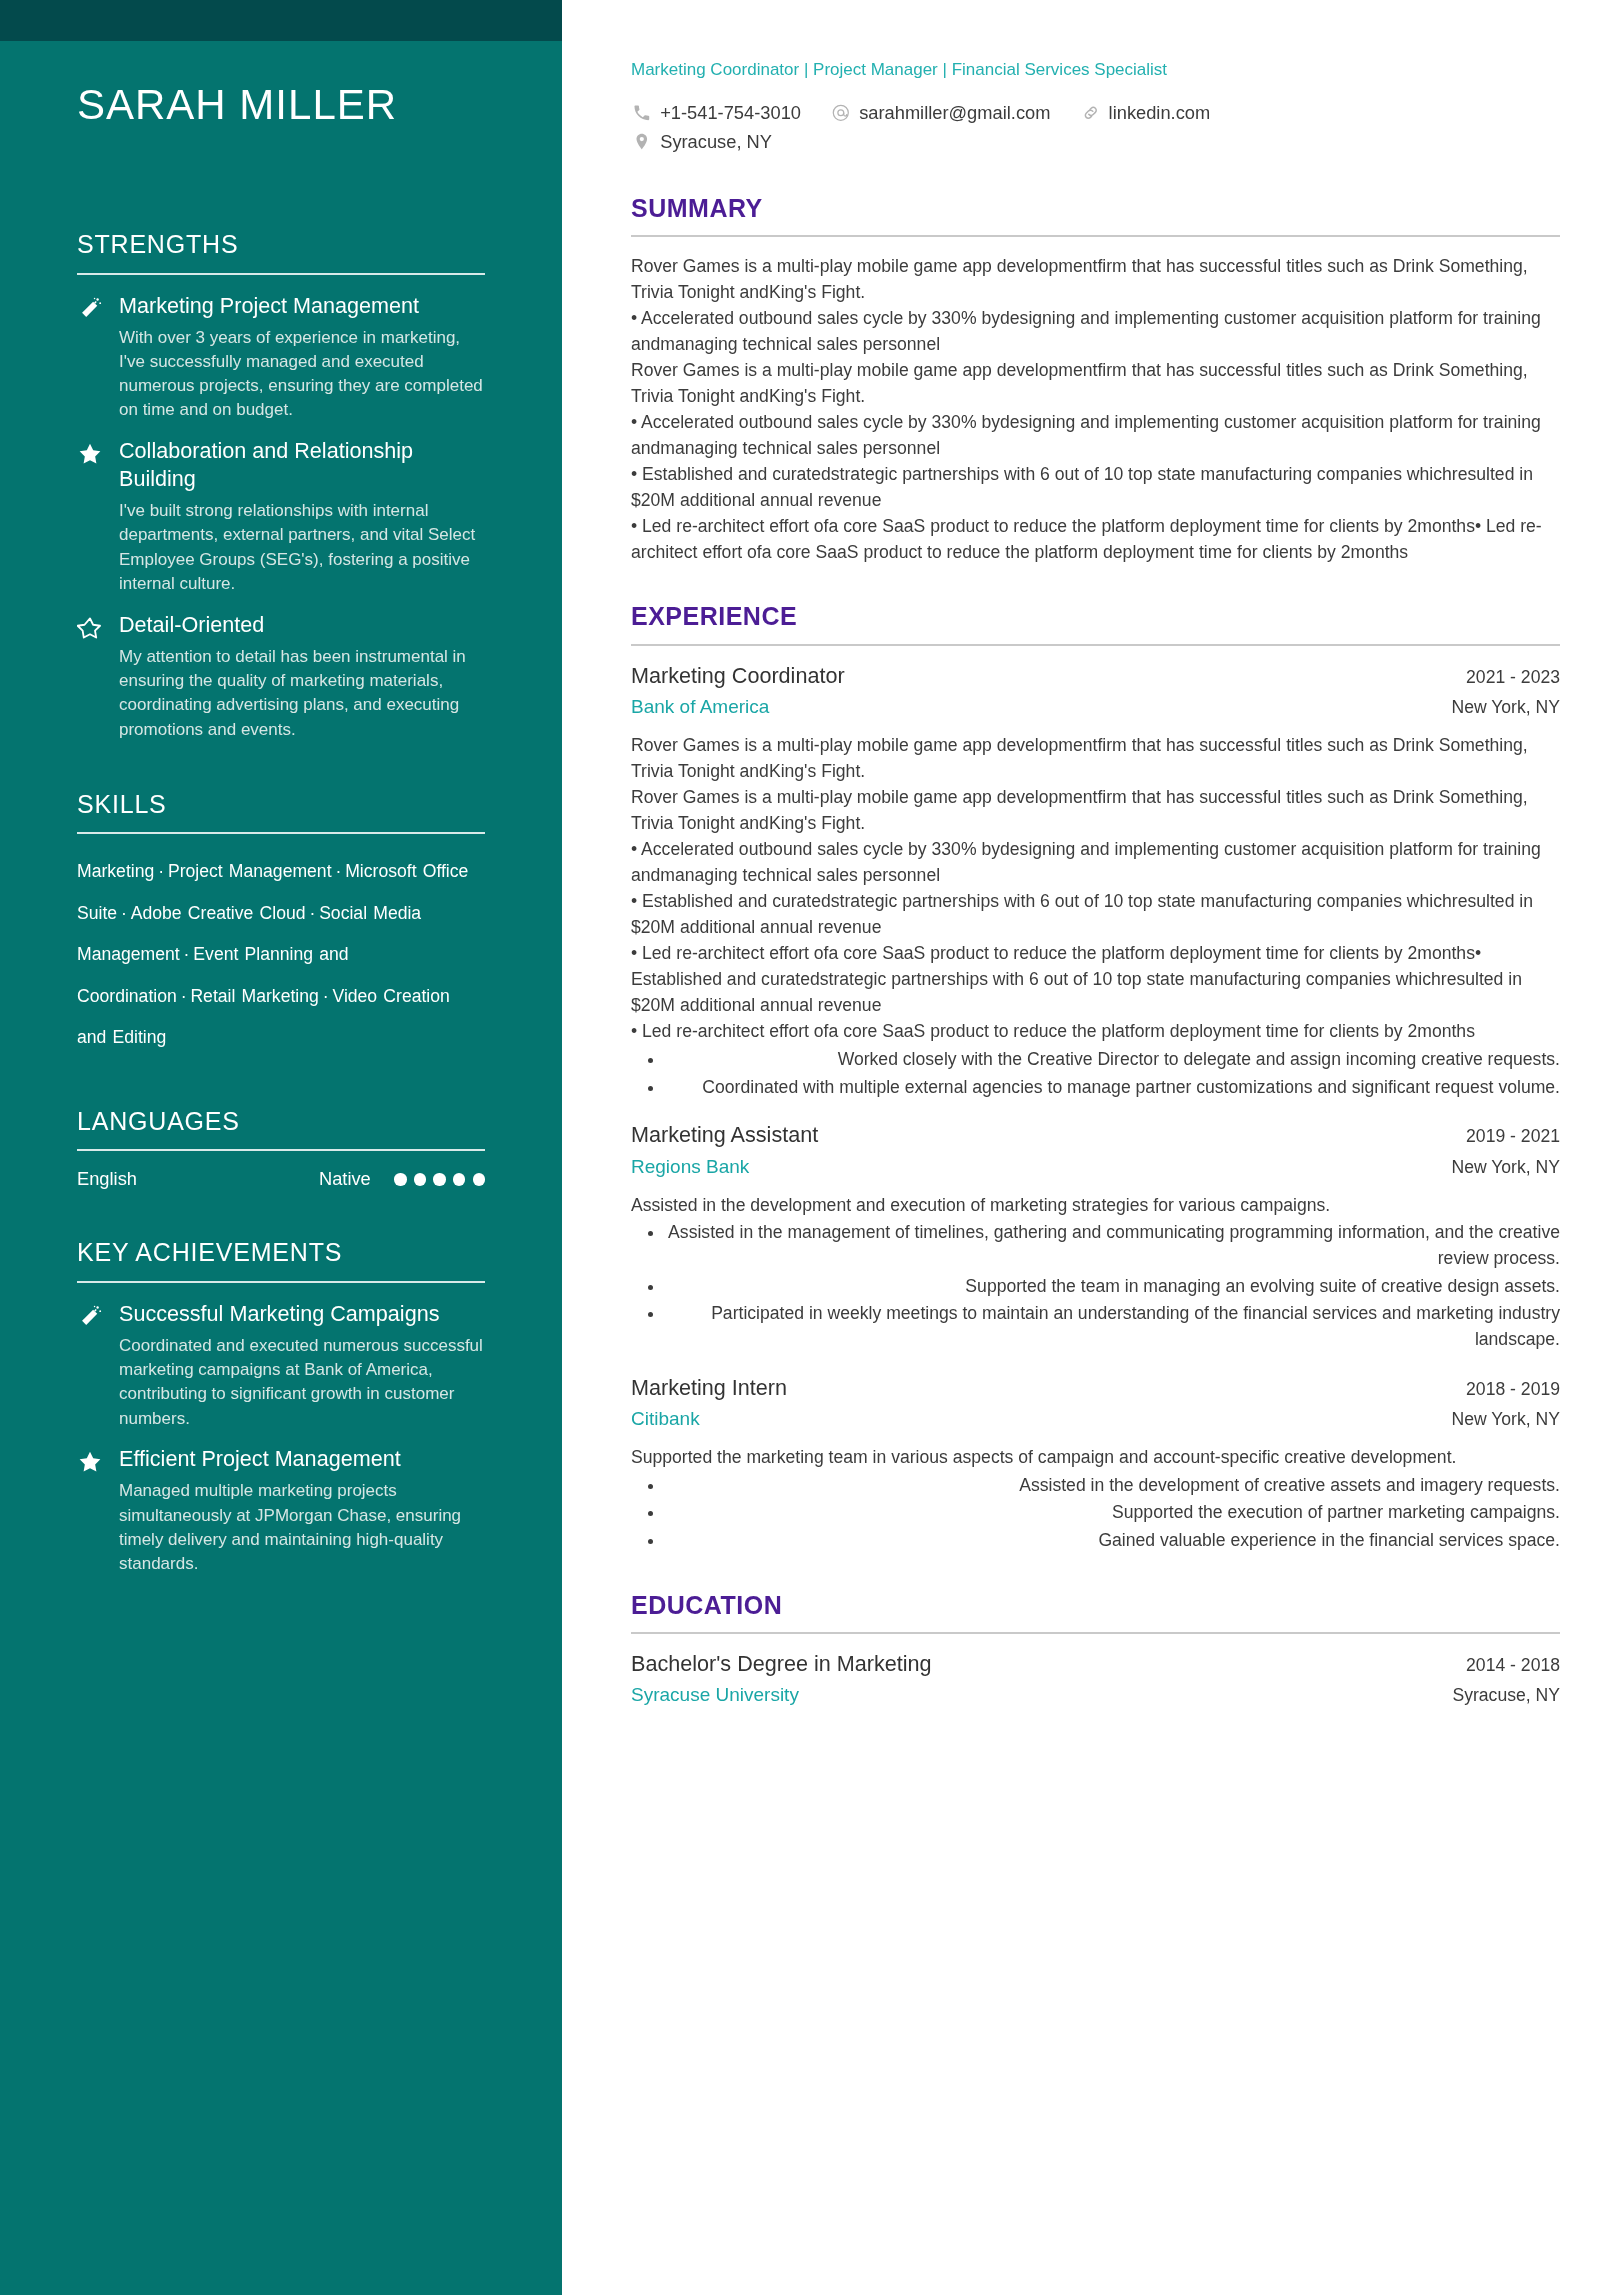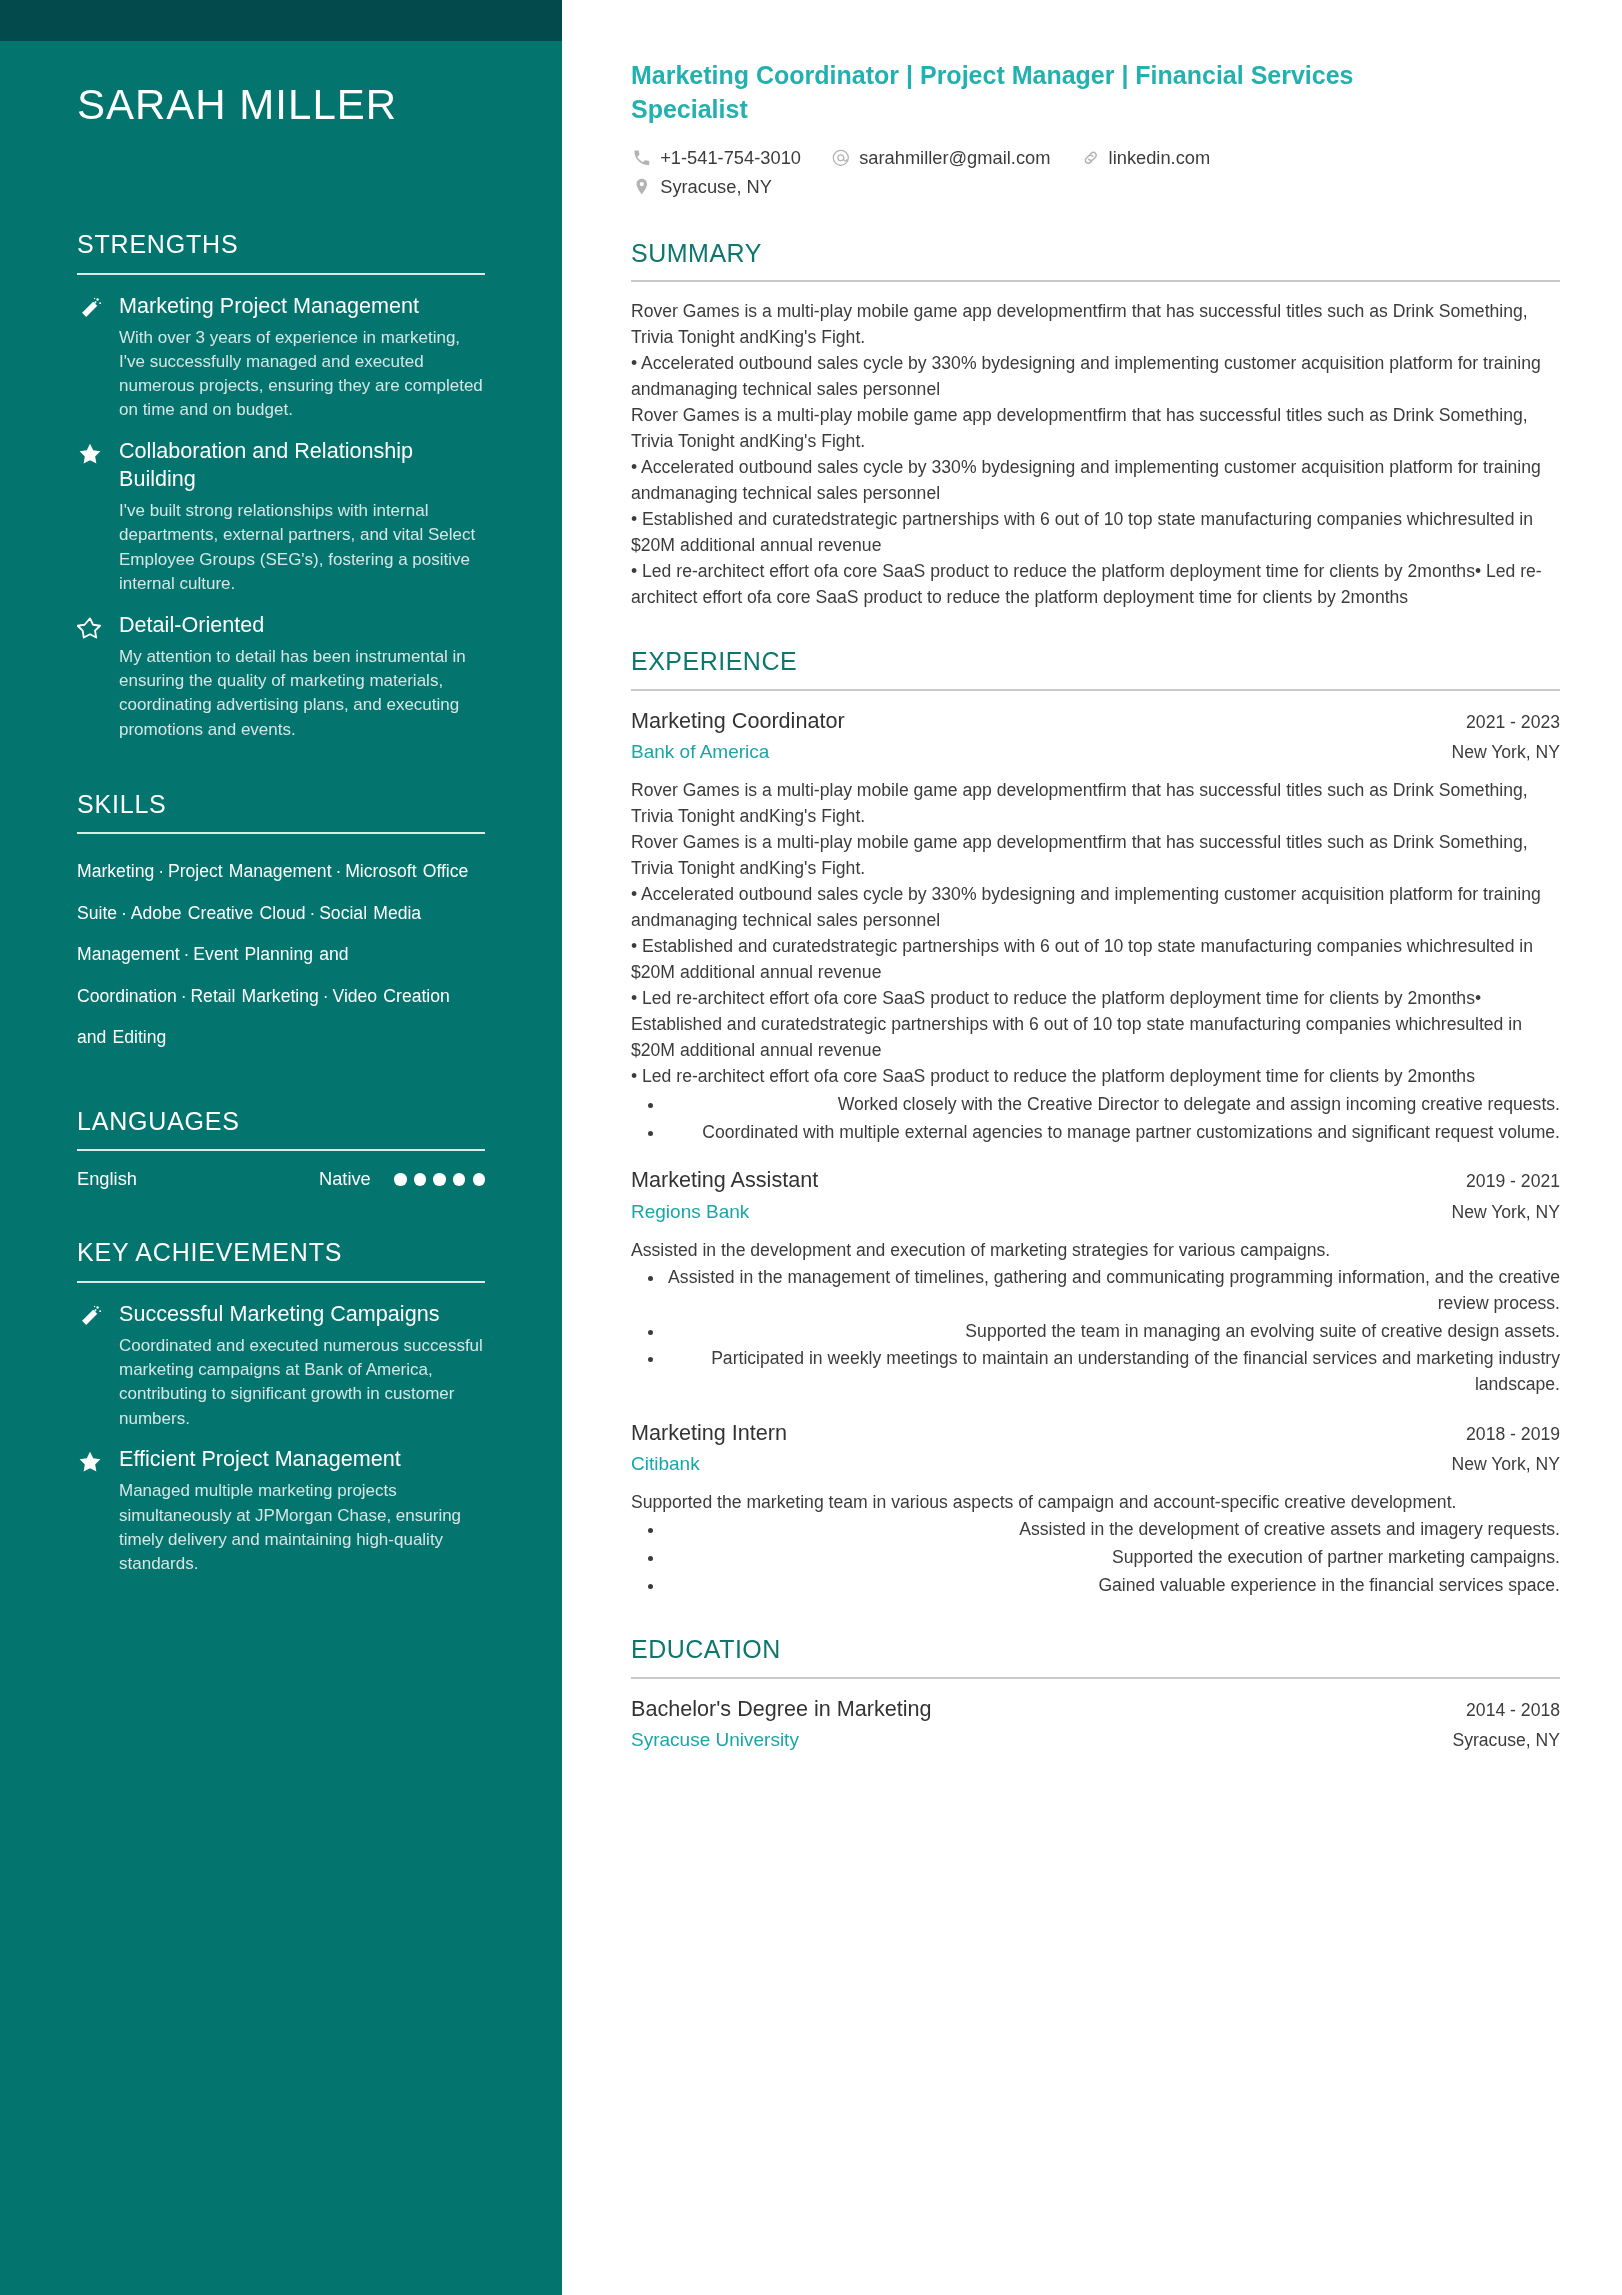--- a/index.html
+++ b/index.html
@@ -111,23 +111,23 @@
 
   
   .main {
     flex: 1 1 auto;
     padding: 58px 63px 52px 69px;
     background: #ffffff;
   }
 
   .job-title-line {
     color: #23b0b0;
-    font-size: 25px;
+    font-size: 17px;
     line-height: 1.36;
-    font-weight: 700;
+    font-weight: 400;
     max-width: 830px;
   }
   .contact-rows { margin-top: 17px; }
   .contact-row {
     display: flex;
     align-items: center;
     flex-wrap: wrap;
     color: #3c3c3c;
     font-size: 18.3px;
     line-height: 1.6;
@@ -141,24 +141,24 @@
     display: inline-flex;
     width: 22px; height: 22px;
     margin-right: 7.2px;
     align-items: center;
     justify-content: center;
   }
   .contact-item .ci svg { display: block; }
 
   .main-section { margin-top: 37px; }
   .main-heading {
-    color: #0f766e;
+    color: #4c1d95;
     font-size: 25px;
     letter-spacing: 0.5px;
-    font-weight: 400;
+    font-weight: 700;
     line-height: 1.15;
   }
   .main-rule {
     height: 2px;
     background: #c9c9c9;
     margin-top: 13px;
     margin-bottom: 15.7px;
   }
 
   .body-text {

